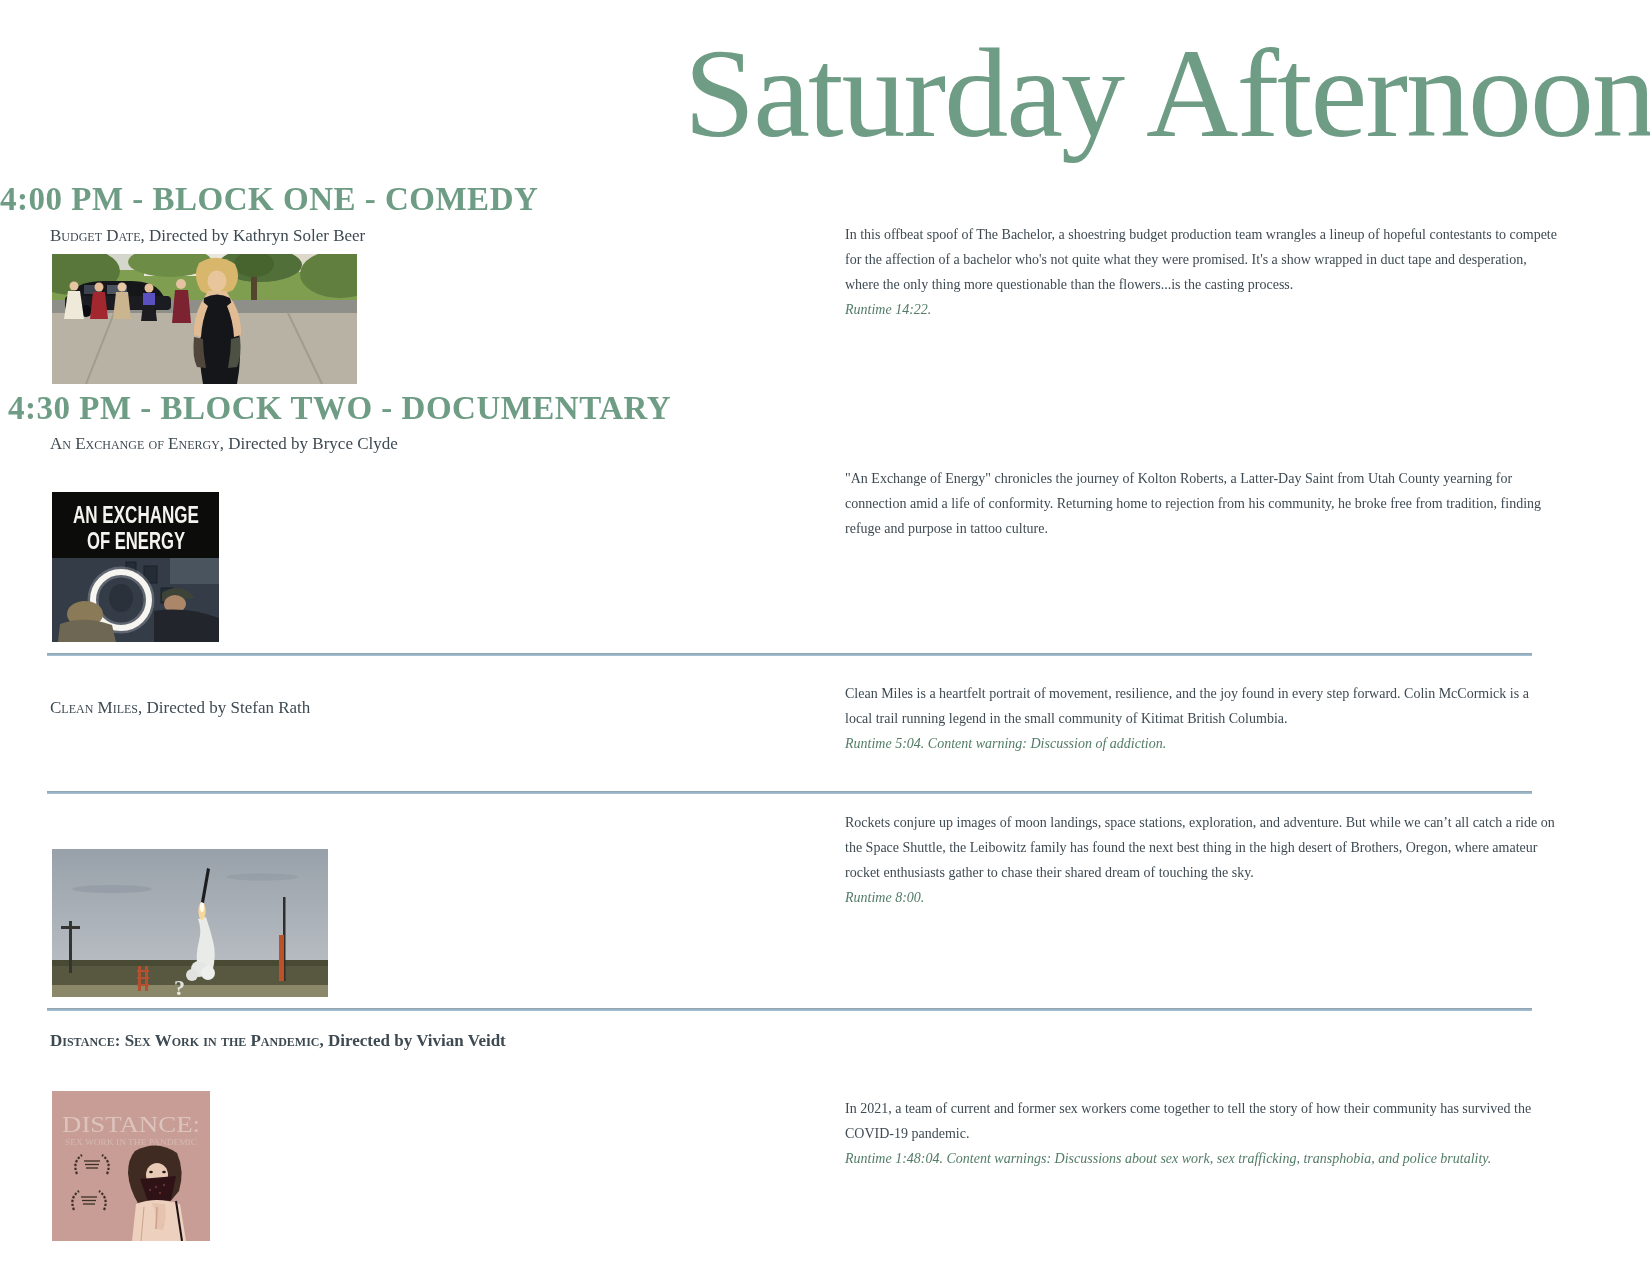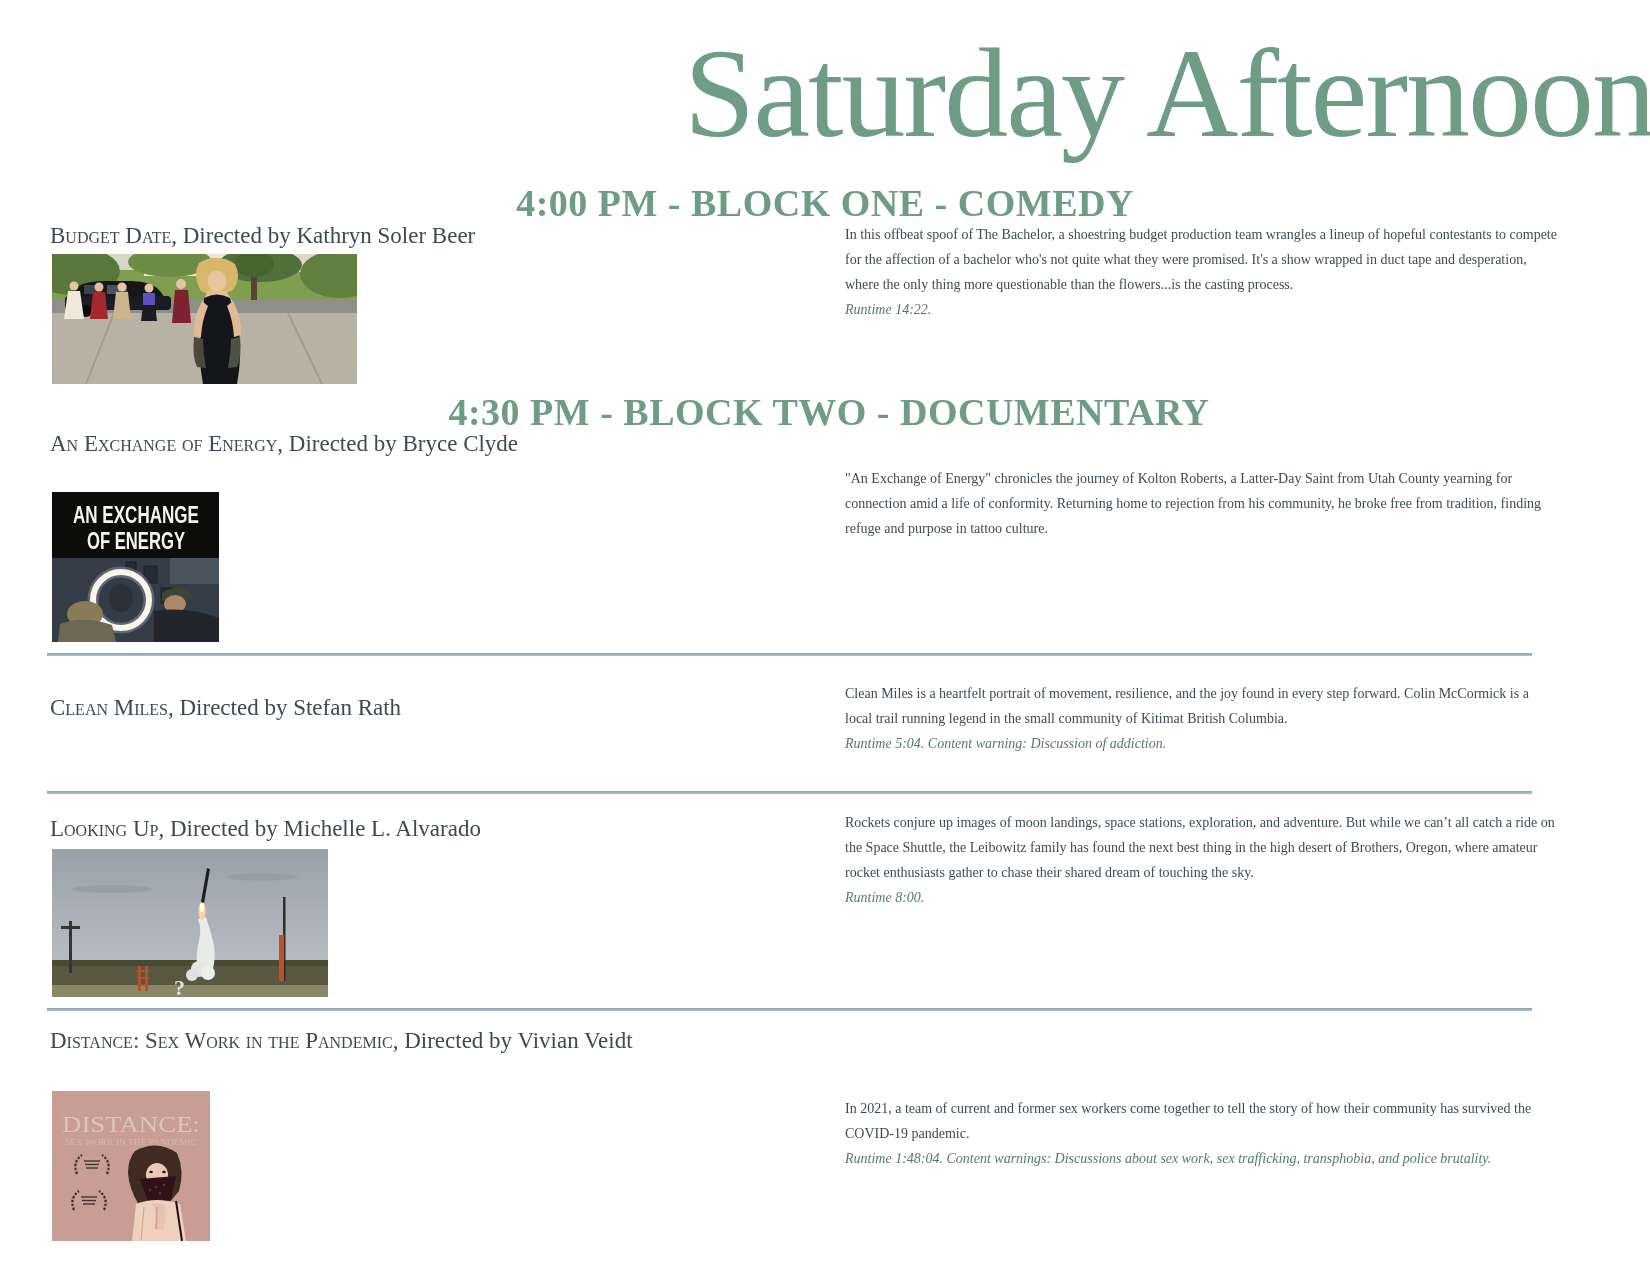--- a/index.html
+++ b/index.html
@@ -13,26 +13,26 @@
   .page { position: relative; width: 1650px; height: 1275px; overflow: hidden; background: #fff; }
 
   .page-title {
     position: absolute; left: 0; top: 22px; width: 100%;
     margin: 4px; text-align: right;
     font-size: 128px; font-weight: 400; line-height: 1.05;
     letter-spacing: -2px; color: #6e9c84;
   }
   .block-heading {
     position: absolute; left: 0; width: 100%;
-    margin: 0; text-align: center;
-    font-size: 38px; font-weight: 700; letter-spacing: 0.5px;
+    margin: 0; text-align: left;
+    font-size: 33px; font-weight: 700; letter-spacing: 0.5px;
     color: #6e9c84;
   }
   .film-title {
-    position: absolute; font-size: 23px; line-height: 28px; white-space: nowrap;
+    position: absolute; font-size: 17px; line-height: 28px; white-space: nowrap;
     color: #3e4a52;
   }
   .film-title .sc { font-variant: small-caps; }
   .desc { position: absolute; font-size: 14px; line-height: 25px; }
   .desc p { margin: 0; }
   .desc .runtime { font-style: italic; color: #527c68; }
   .still { position: absolute; overflow: hidden; }
   .still svg { display: block; }
   .divider {
     position: absolute; left: 47px; width: 1485px; height: 3px;
@@ -137,23 +137,20 @@
   <div class="film-title" style="left:50px; top:694px;">
     <span class="sc">Clean Miles</span><span>, Directed by Stefan Rath</span>
   </div>
   <div class="desc" style="left:845px; top:681px; width:712px;">
     <p>Clean Miles is a heartfelt portrait of movement, resilience, and the joy found in every step forward. Colin McCormick is a local trail running legend in the small community of Kitimat British Columbia.</p>
     <p class="runtime">Runtime 5:04. Content warning: Discussion of addiction.</p>
   </div>
 
   <div class="divider" style="top:791px;"></div>
 
-  <div class="film-title" style="left:50px; top:815px;">
-    <span class="sc">Looking Up</span><span>, Directed by Michelle L. Alvarado</span>
-  </div>
   <div class="still" style="left:52px; top:849px; width:276px; height:148px;">
     <svg viewBox="0 0 276 148" width="276" height="148" preserveAspectRatio="none">
       <defs>
         <linearGradient id="sky" x1="0" y1="0" x2="0" y2="1">
           <stop offset="0" stop-color="#98a1aa"></stop>
             <stop offset="1" stop-color="#c0c4c8"></stop>
         </linearGradient>
       </defs>
       <rect width="276" height="148" fill="url(#sky)"></rect>
       <ellipse cx="60" cy="40" rx="40" ry="4" fill="#8d97a1" opacity="0.6"></ellipse>
@@ -180,21 +177,21 @@
       <text x="122" y="146" font-family="Liberation Serif, serif" font-weight="bold" font-size="22" fill="#e3e4de">?</text>
     </svg>
   </div>
   <div class="desc" style="left:845px; top:810px; width:718px;">
     <p>Rockets conjure up images of moon landings, space stations, exploration, and adventure. But while we can’t all catch a ride on the Space Shuttle, the Leibowitz family has found the next best thing in the high desert of Brothers, Oregon, where amateur rocket enthusiasts gather to chase their shared dream of touching the sky.</p>
     <p class="runtime">Runtime 8:00.</p>
   </div>
 
   <div class="divider" style="top:1008px;"></div>
 
-  <div class="film-title" style="left:50px; top:1027px;">
+  <div class="film-title" style="left:50px; top:1027px;font-weight:bold;">
     <span class="sc">Distance: Sex Work in the Pandemic</span><span>, Directed by Vivian Veidt</span>
   </div>
   <div class="still" style="left:52px; top:1059px; width:158px; height:150px;margin-top:32px;">
     <svg viewBox="0 0 158 150" width="158" height="150" preserveAspectRatio="none">
       <rect width="158" height="150" fill="#c79d95"></rect>
       <text x="79" y="41" text-anchor="middle" font-family="Liberation Serif, serif" font-size="23" fill="#dcc4bd" textLength="138" lengthAdjust="spacingAndGlyphs">DISTANCE:</text>
       <text x="79" y="54" text-anchor="middle" font-family="Liberation Serif, serif" font-size="8" fill="#d5b9b1" textLength="132" lengthAdjust="spacingAndGlyphs">SEX WORK IN THE PANDEMIC</text>
       <g stroke="#3c2f27" fill="none">
         <g transform="translate(40,74)">
           <path d="M-15,9 Q-20,-3 -10,-10" stroke-width="2.2" stroke-dasharray="2.4,1.6"></path>

